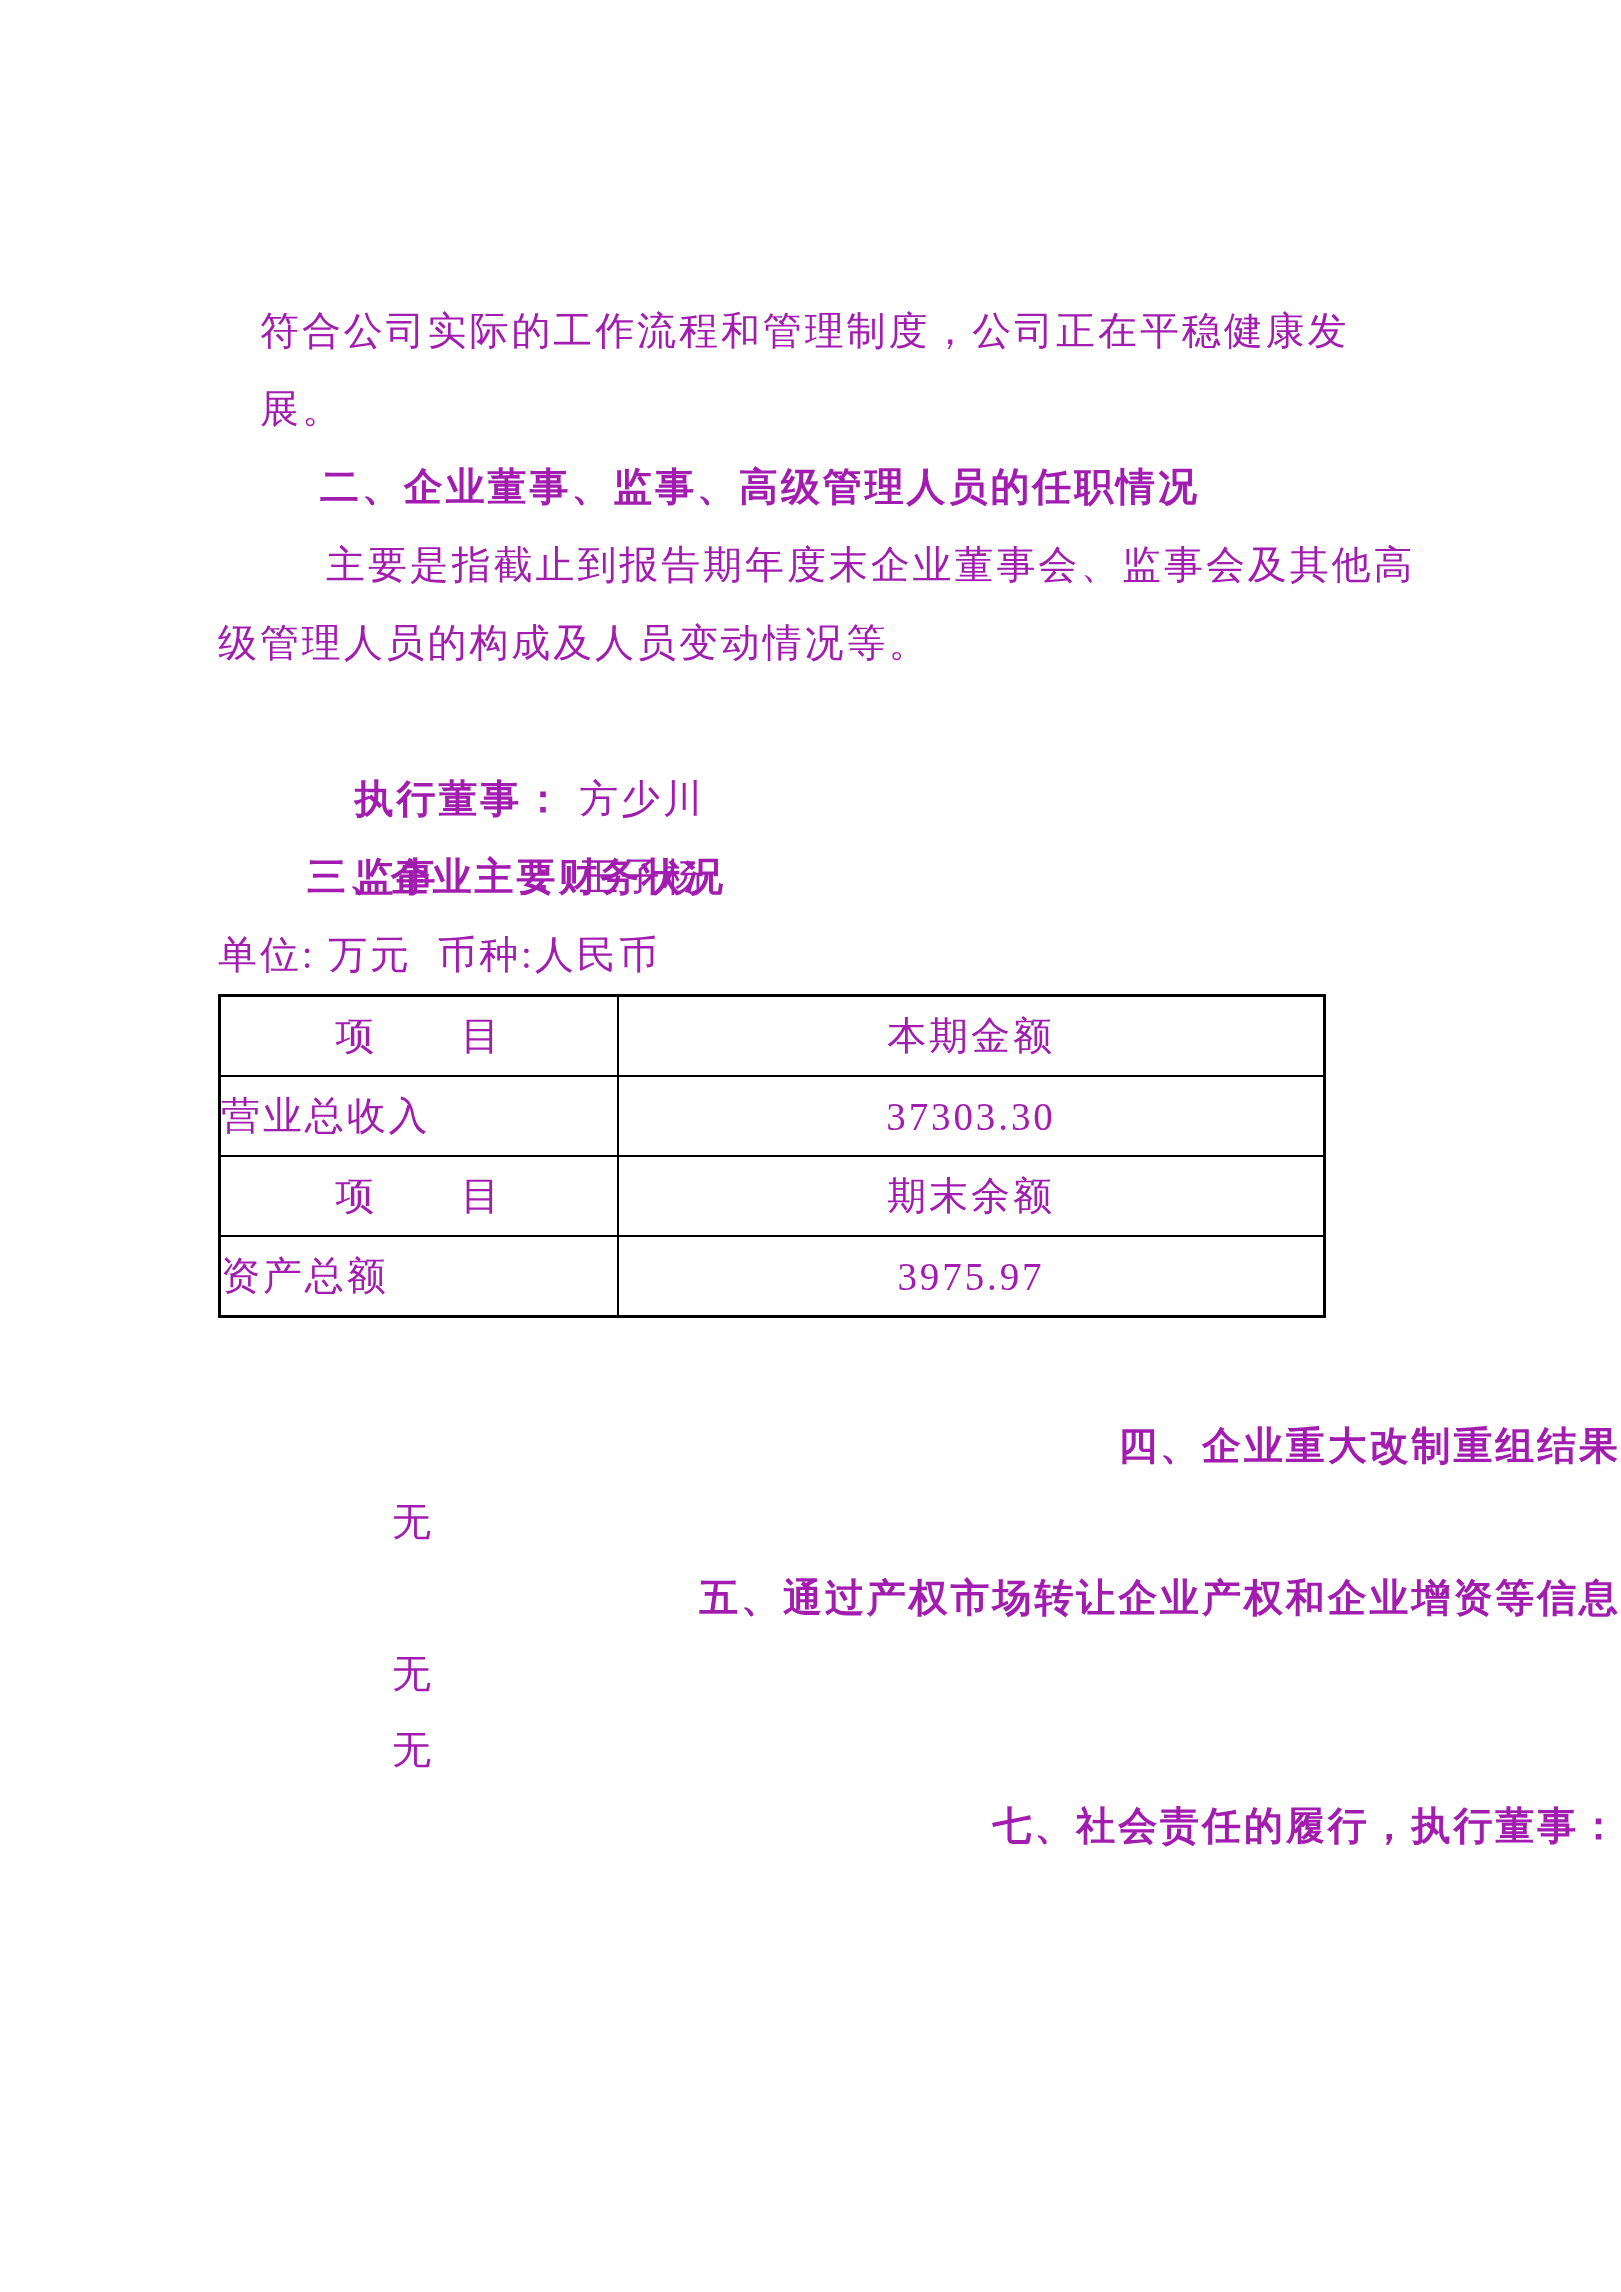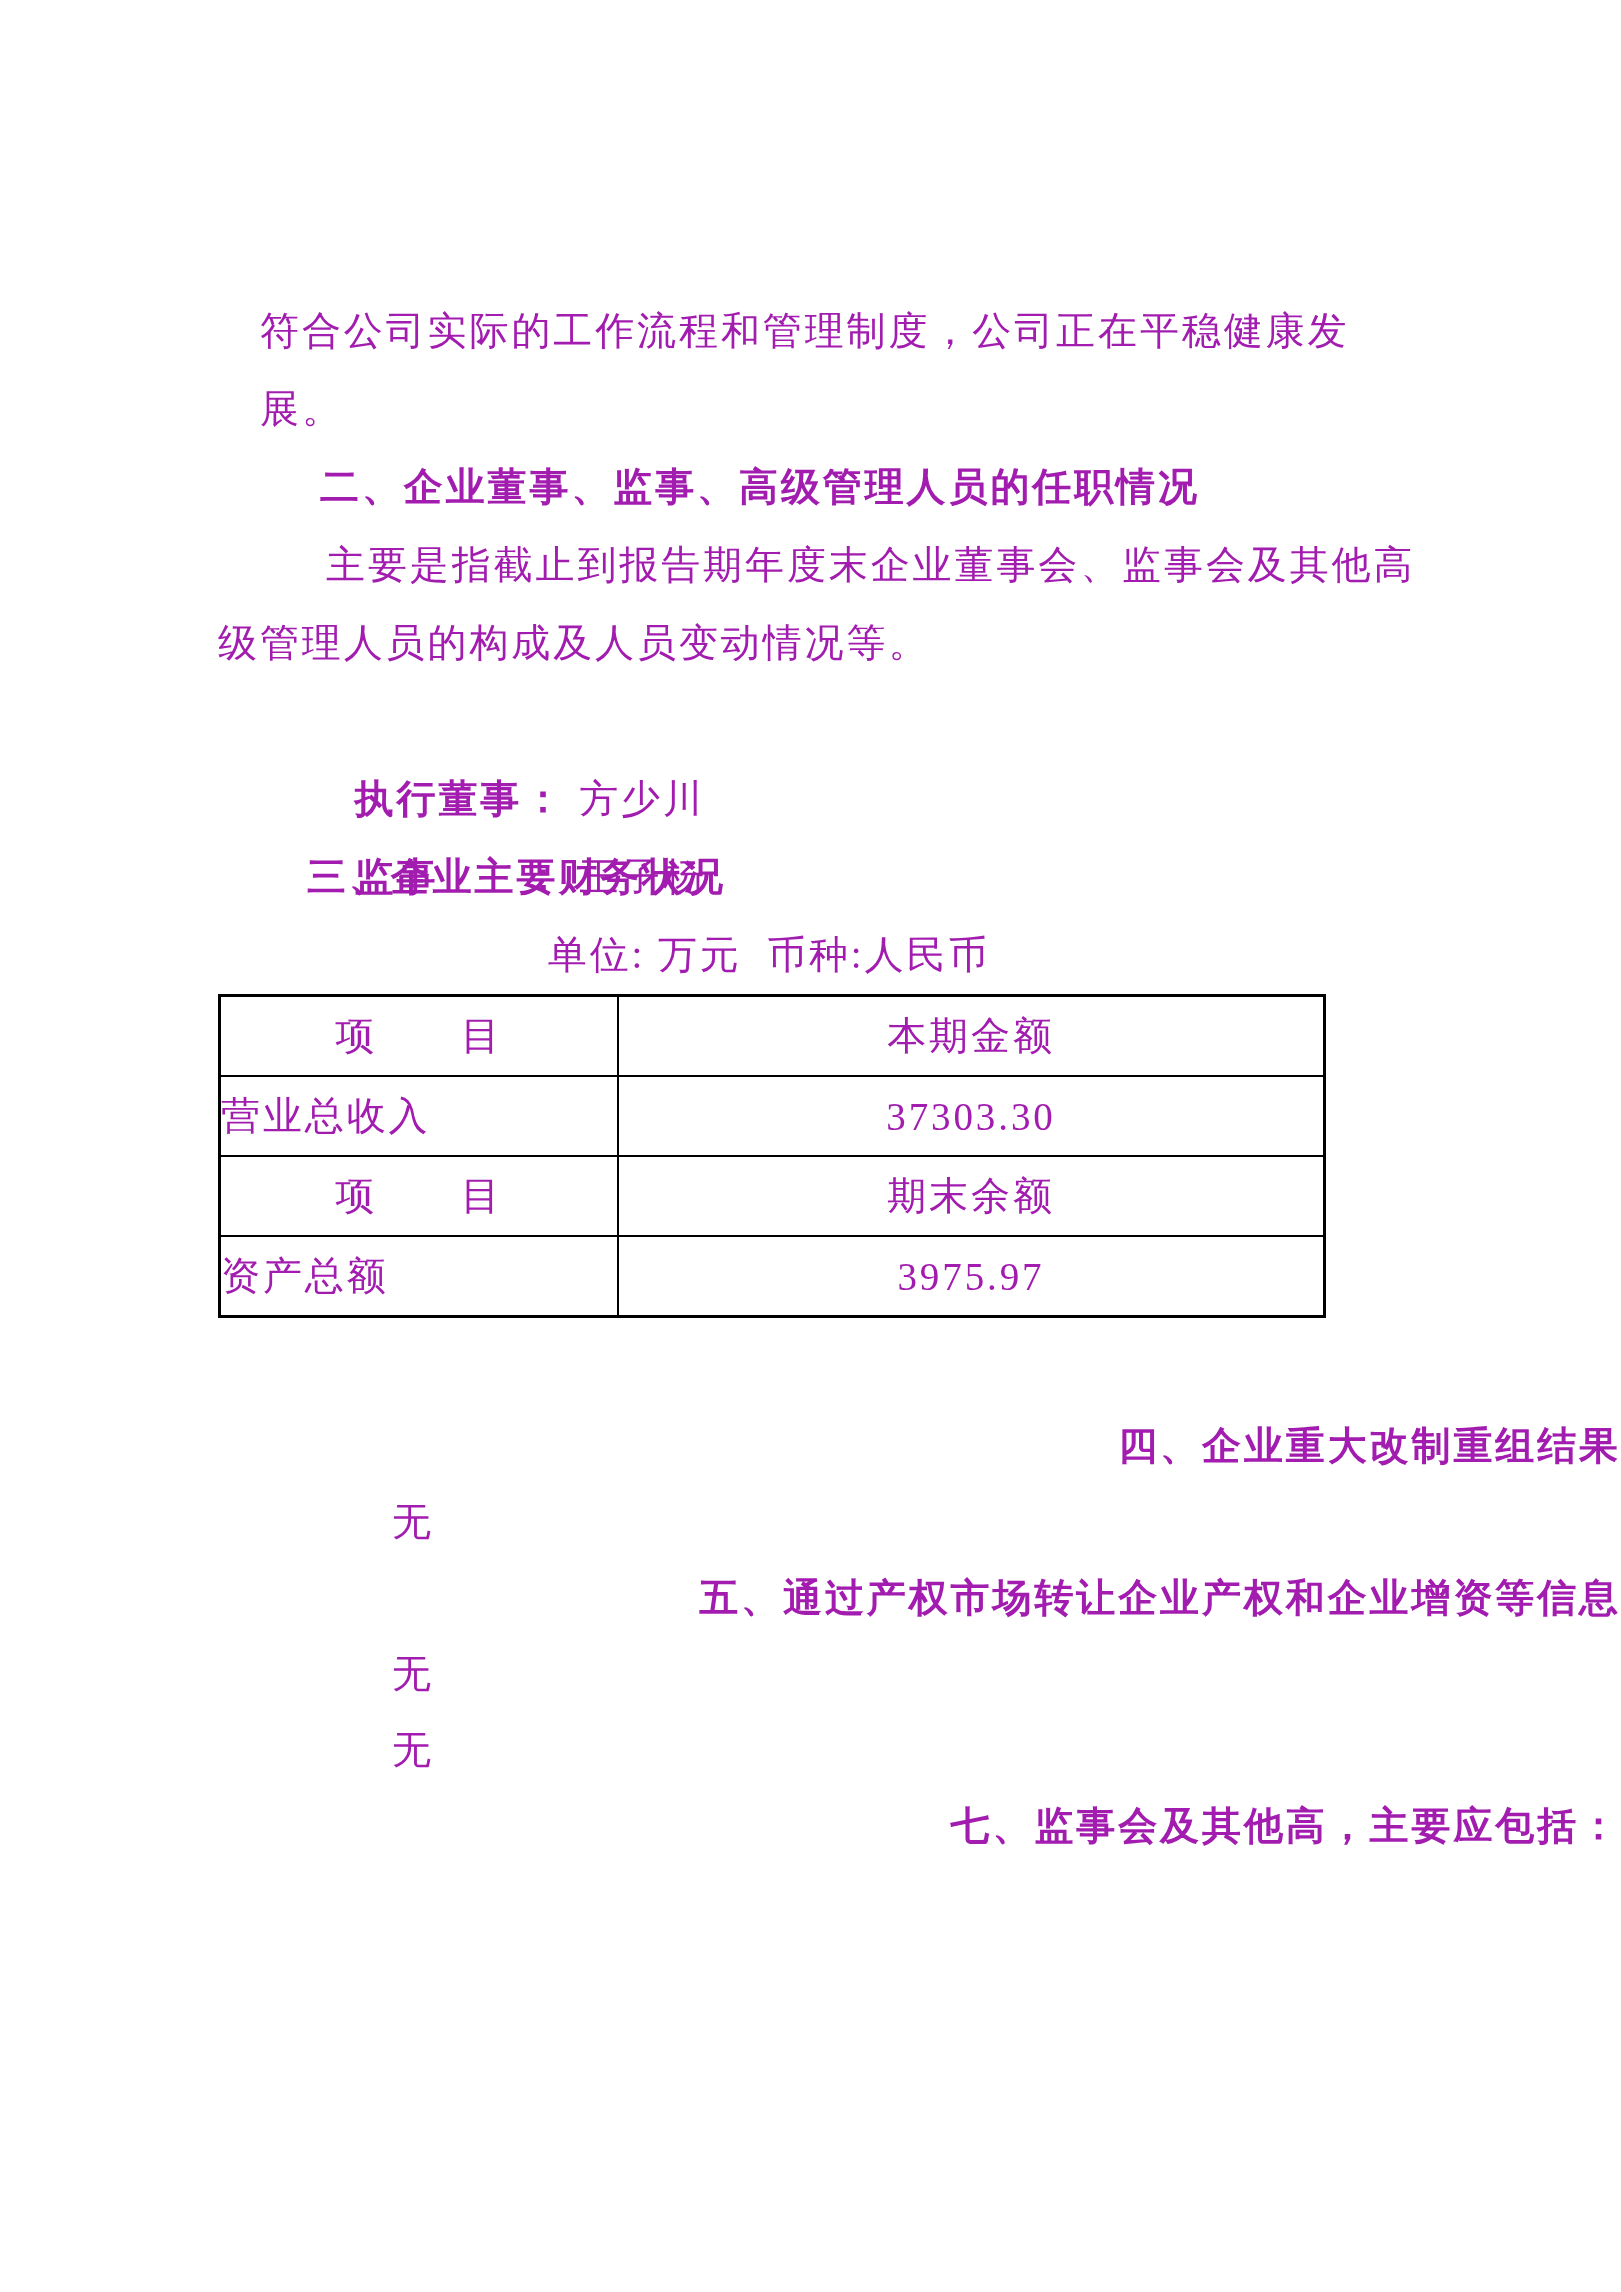--- a/index.html
+++ b/index.html
@@ -40,21 +40,21 @@
   }
   .olbl.w4 { min-width: 169px; }
   .ocolon {
     font-weight: bold;
     font-family: "Liberation Sans", "DejaVu Sans", sans-serif;
   }
   .oval { margin-left: 13.7px; }
 
   .unit-line {
     width: 1102px;
-    text-align: center;
+    text-align: left;
     padding-right: 3.9px;
   }
 
   table.fin {
     border-collapse: collapse;
     width: 1108px;
     border: 3.9px solid #000;
     table-layout: fixed;
   }
   table.fin td {
@@ -137,16 +137,16 @@
     </table>
 
   <div class="sec sec-first">四、企业重大改制重组结果</div>
   <div class="wu">无</div>
 
   <div class="sec">五、通过产权市场转让企业产权和企业增资等信息</div>
   <div class="wu">无</div>
 
   <div class="wu">无</div>
 
-  <div class="sec">七、监事会及其他高，主要应包括：</div>
+  <div class="sec">七、社会责任的履行，执行董事：</div>
 
 </div>
 
 
 </body></html>

